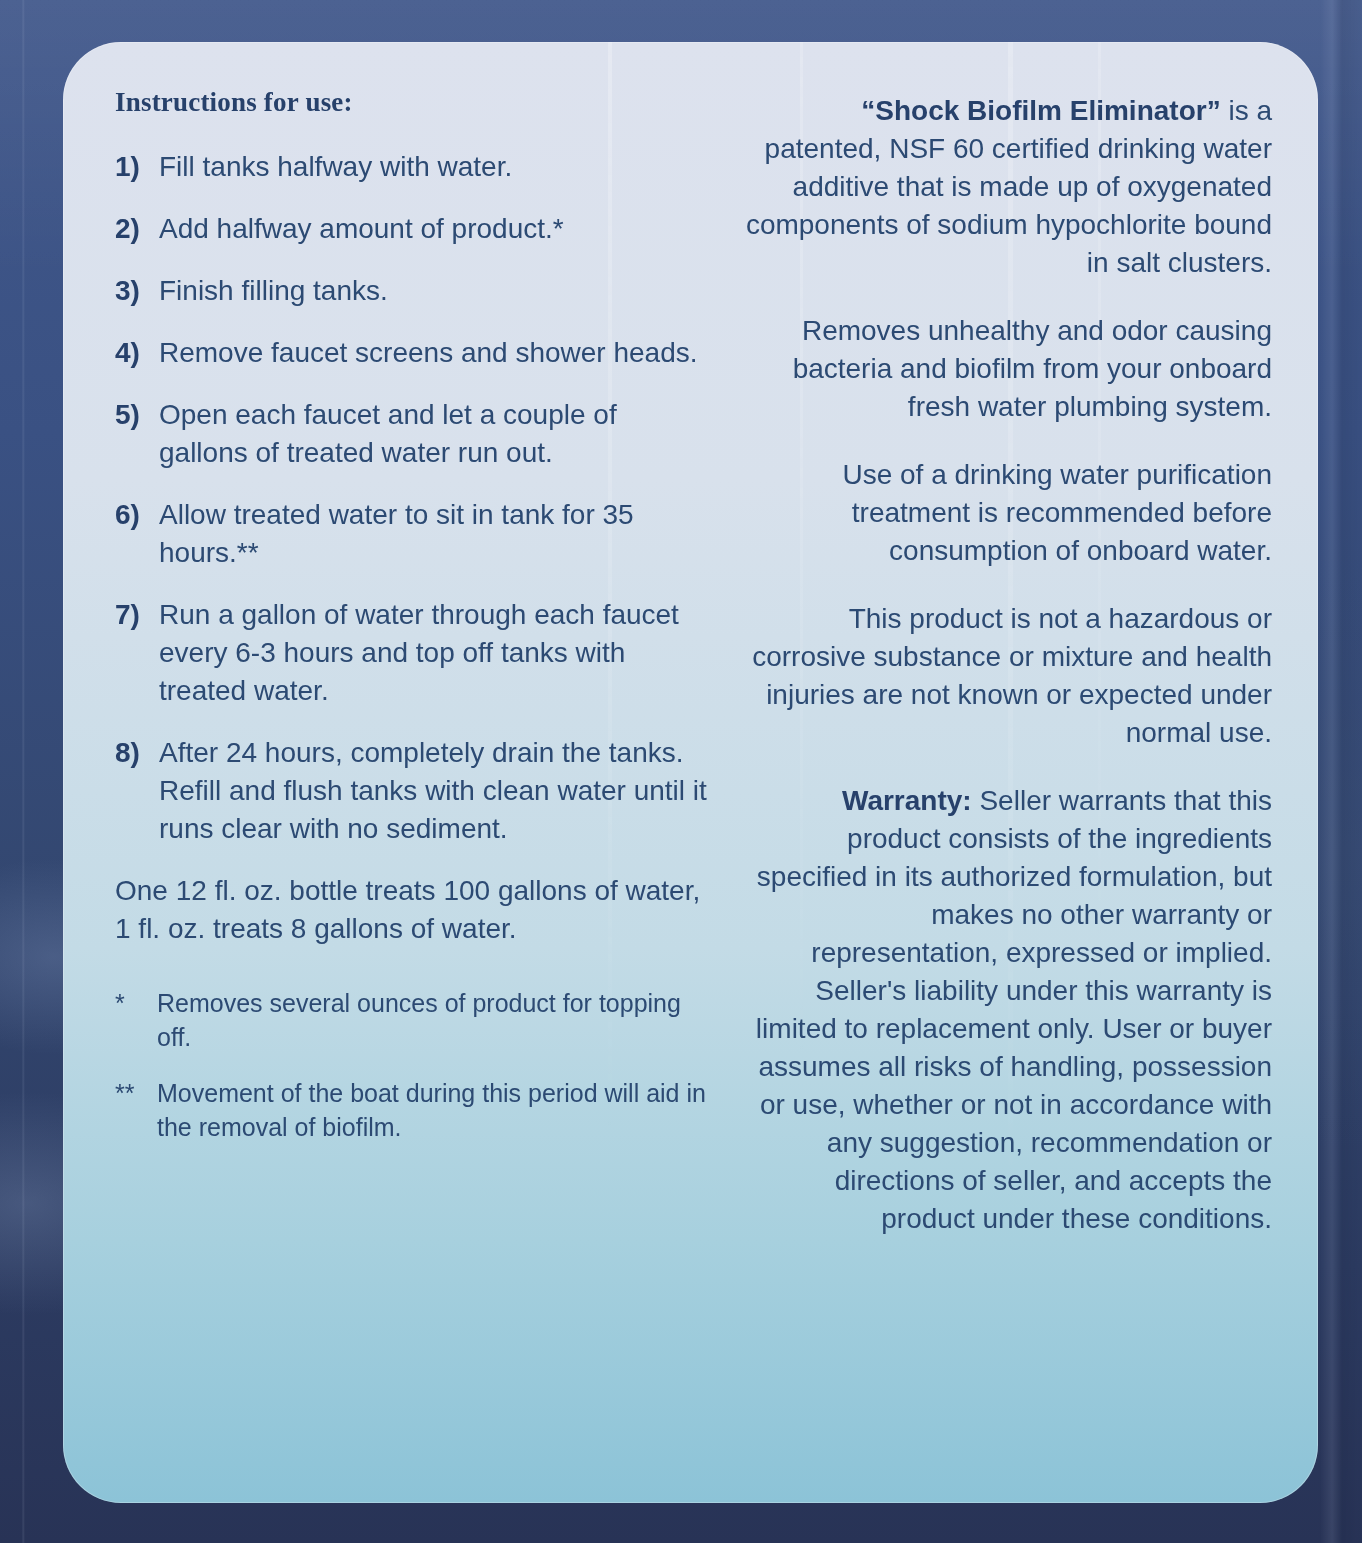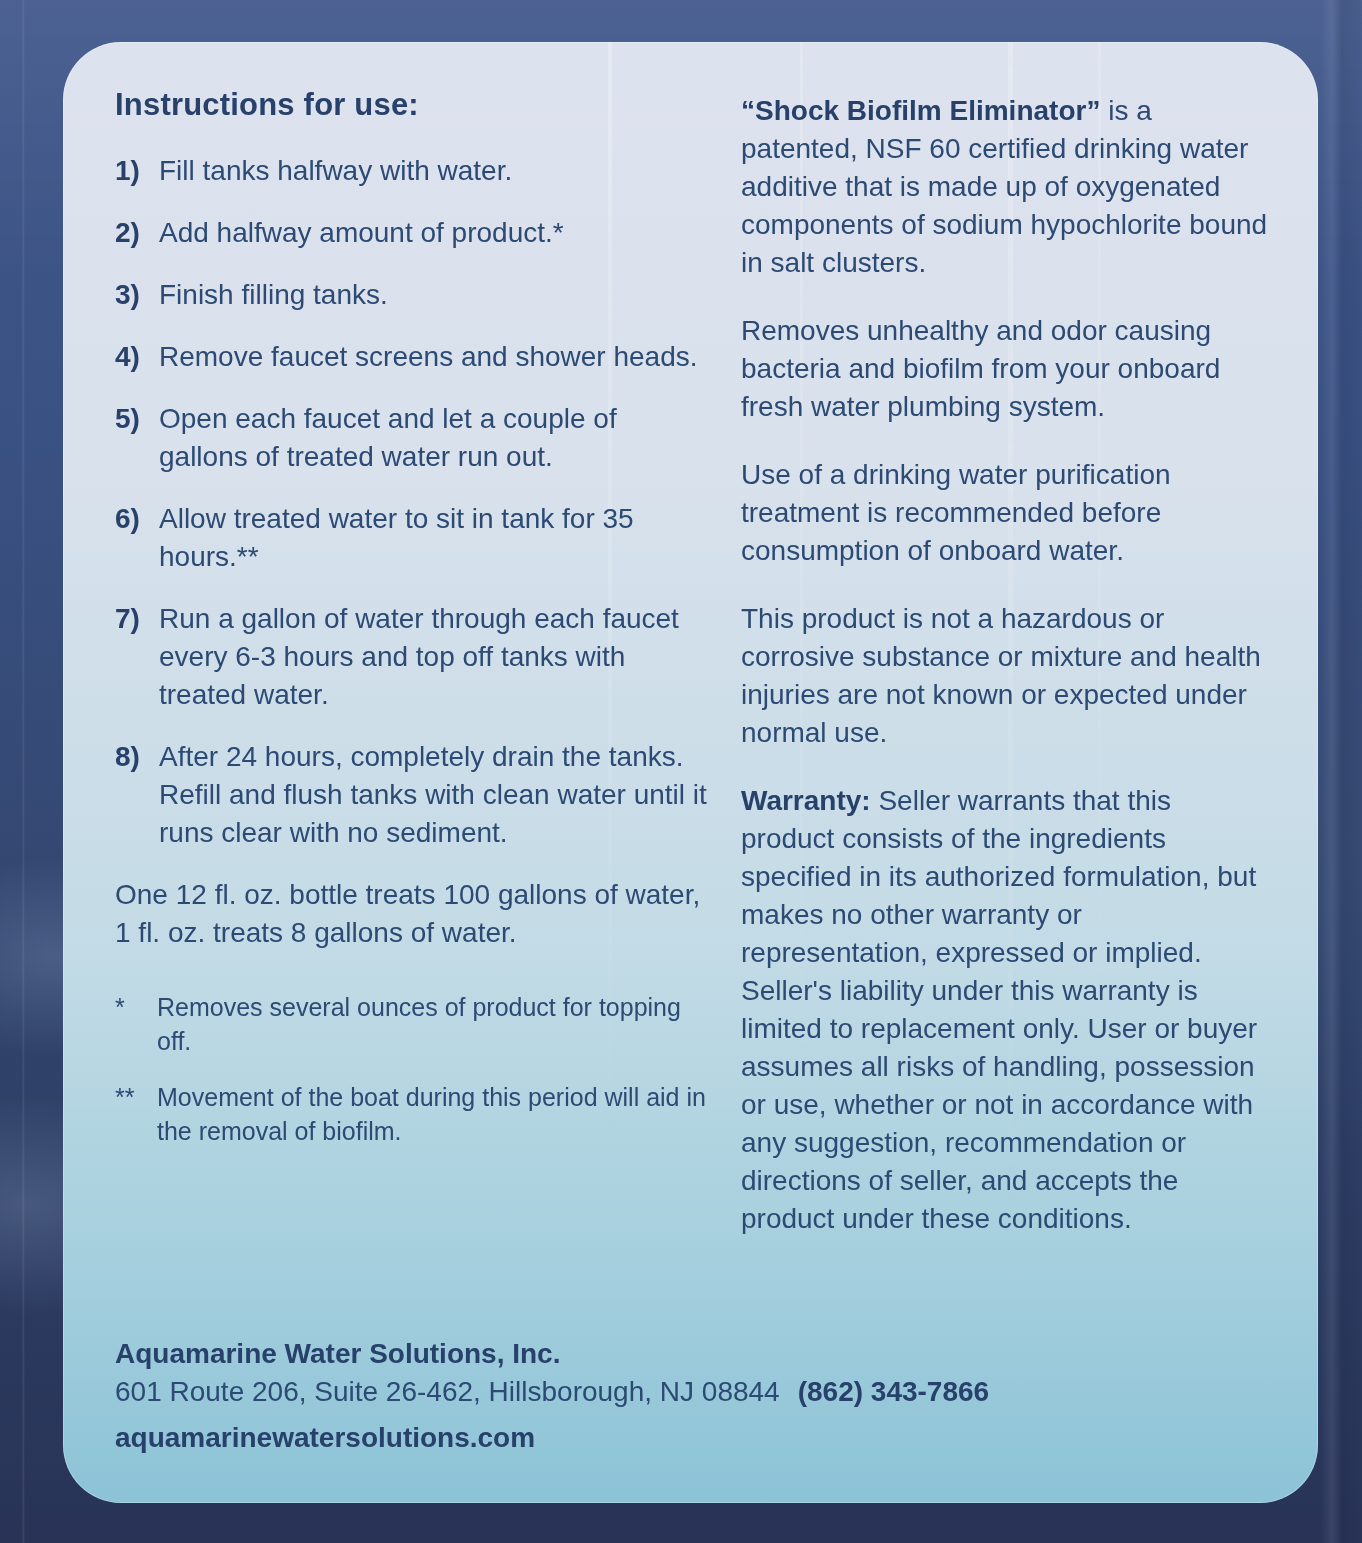--- a/index.html
+++ b/index.html
@@ -43,25 +43,26 @@
   }
   .content{
     position:relative;
     display:flex;
     padding:46px 46px 0 52px;
     gap:34px;
     color:#2c4a73;
   }
   .col{min-width:0;}
   .col-left{flex:0 0 592px;}
-  .col-right{flex:1 1 auto;padding-top:4px;}
+  .col-right{flex:1 1 auto;padding-top:4px;text-align:right;}
   h1.heading{
     margin:0 0 30px 0;
-    font-size:31px;line-height:1.1;font-weight:bold;color:#27416b;
+    font-size:27px;line-height:1.1;font-weight:bold;color:#27416b;
     letter-spacing:.2px;
+    font-family:Liberation Serif, serif;
   }
   .steps{list-style:none;margin:0;padding:0;}
   .step{display:flex;margin:0 0 24px 0;font-size:28px;line-height:38px;}
   .step .num{flex:0 0 44px;font-weight:bold;color:#27416b;}
   .step .txt{flex:1 1 auto;}
   .para{margin:0 0 28px 0;font-size:28px;line-height:38px;}
   .footnotes{margin-top:38px;}
   .footnote{display:flex;font-size:25px;line-height:34px;margin:0 0 22px 0;}
   .footnote .marker{flex:0 0 42px;}
   .footnote .txt{flex:1 1 auto;}
@@ -142,18 +143,13 @@
     <div class="col col-right">
       <p class="para rp"><b>“Shock Biofilm Eliminator”</b><span> is a patented, NSF 60 certified drinking water additive that is made up of oxygenated components of sodium hypochlorite bound in salt clusters.</span></p>
       <p class="para rp"><b></b><span>Removes unhealthy and odor causing bacteria and biofilm from your onboard fresh water plumbing system.</span></p>
       <p class="para rp"><b></b><span>Use of a drinking water purification treatment is recommended before consumption of onboard water.</span></p>
       <p class="para rp"><b></b><span>This product is not a hazardous or corrosive substance or mixture and health injuries are not known or expected under normal use.</span></p>
       <p class="para rp"><b>Warranty:</b><span> Seller warrants that this product consists of the ingredients specified in its authorized formulation, but makes no other warranty or representation, expressed or implied. Seller's liability under this warranty is limited to replacement only. User or buyer assumes all risks of handling, possession or use, whether or not in accordance with any suggestion, recommendation or directions of seller, and accepts the product under these conditions.</span></p>
     </div>
 
   </div>
 
-  <div class="footer">
-    <div class="company">Aquamarine Water Solutions, Inc.</div>
-    <div class="address-line"><span>601 Route 206, Suite 26-462, Hillsborough, NJ 08844</span><span class="phone">(862) 343-7866</span></div>
-    <div class="website">aquamarinewatersolutions.com</div>
-  </div>
 </div>
 
 </body></html>

